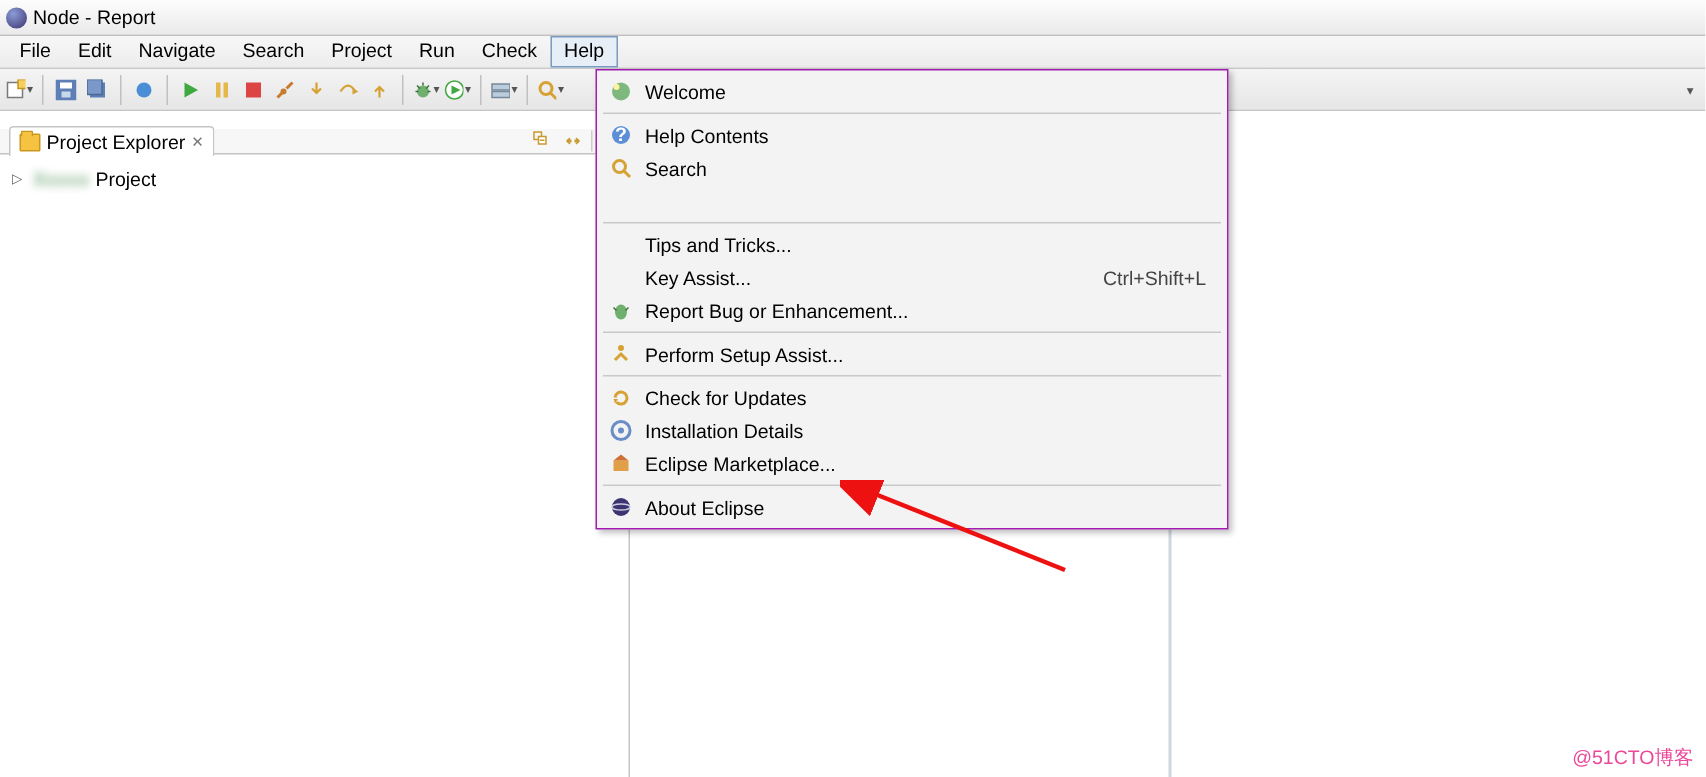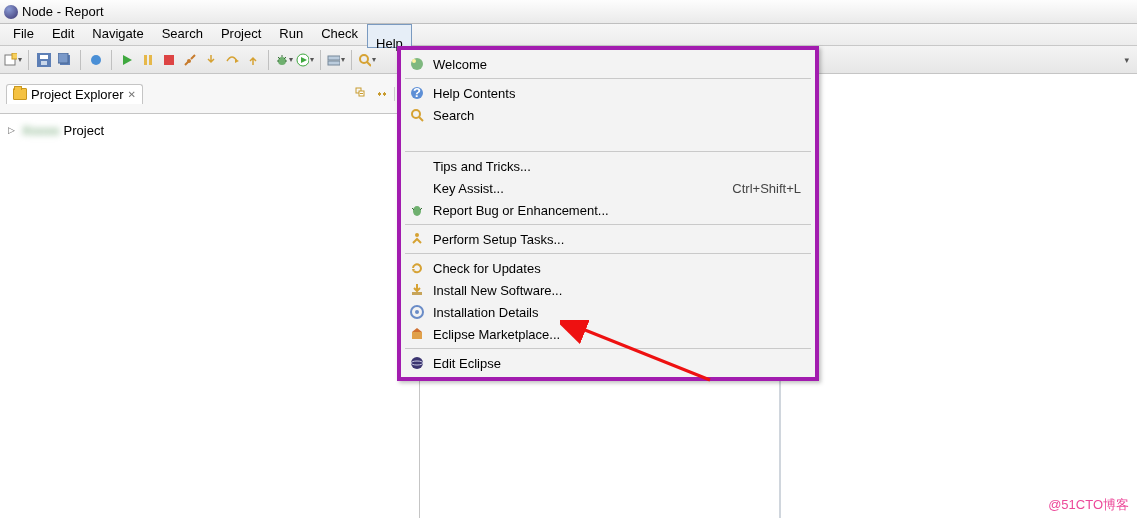--- a/index.html
+++ b/index.html
@@ -1,38 +1,38 @@
 <!DOCTYPE html>
 <html><head>
 <meta charset="utf-8">
 <style>
 * { box-sizing: border-box; margin: 0; padding: 0; font-family: "Segoe UI", Tahoma, sans-serif; font-size: 13px; }
 body { background: #fff; width: 1137px; height: 518px; overflow: hidden; position: relative; }
 .titlebar { height: 24px; background: linear-gradient(#fdfdfd,#eaeaea); border-bottom: 1px solid #bfbfbf; display: flex; align-items: center; padding-left: 4px; gap: 4px; }
 .titlebar .eclipse-ball { width:14px;height:14px;border-radius:50%;background:radial-gradient(circle at 35% 30%,#8a9bd4,#3b3470);} 
 .menubar { height: 22px; background: linear-gradient(#f7f7f7,#ececec); border-bottom:1px solid #c8c8c8; display:flex; padding-left:4px;}
 .menubar-item { padding: 2px 9px; cursor:default; }
-.menubar-item.open { border:1px solid #7a9ac0; background:#e6eef7; padding:11px 8px;}
+.menubar-item.open { border:1px solid #7a9ac0; background:#e6eef7; padding:1px 8px;}
 .toolbar { height: 28px; background: linear-gradient(#f4f4f4,#e6e6e6); border-bottom:1px solid #c5c5c5; display:flex; align-items:center; padding-left:4px; gap:3px;}
 .tb-sep { width:1px;height:20px;background:#c0c0c0;margin:0 3px;}
 .tb-btn { width:18px;height:18px;display:flex;align-items:center;justify-content:center;border-radius:2px;}
 .tb-dd::after { content:"▾"; font-size:8px; margin-left:1px; color:#555;}
 .workspace { display:flex; height: calc(518px - 24px - 22px - 28px);}
 .explorer { width: 420px; border-right: 1px solid #c5c5c5; background:#fff; position:relative; }
-.view-tab { display:flex; align-items:center; height:40px; padding-left:6px; border-bottom:1px solid #c5c5c5; background:#f7f7f7;}
+.view-tab { display:flex; align-items:center; height:17px; padding-left:6px; border-bottom:1px solid #c5c5c5; background:#f7f7f7;margin-top:12px;}
 .view-tab .label-area { display:flex; align-items:center; gap:4px; background:#fff; border:1px solid #c5c5c5; border-bottom:none; padding:2px 6px; border-radius:3px 3px 0 0;}
 .view-tab .spacer { flex:1;}
 .view-tab .view-btn { width:16px;height:16px;margin-left:4px;display:flex;align-items:center;justify-content:center;}
 .tree { padding:6px 8px;}
 .tree-row { display:flex; align-items:center; gap:4px; height:20px;}
 .tree-row .twisty { font-size:9px; color:#6b6b6b; width:10px;}
 .tree-row .blur { filter: blur(3px); color:#8bb68e; font-weight:bold;}
 .editor { flex:1; background:#fff; position:relative;}
 .editor-split { position:absolute; left:50%; top:0; width:2px; height:100%; background:#d0d6dd;}
-.help-menu { position:absolute; left:397px; top:46px; width:422px; background:#f3f3f3; border:4px solid #a21caf; box-shadow:2px 2px 4px rgba(0,0,0,.25); padding:3px 2px; z-index:10;}
+.help-menu { position:absolute; left:397px; top:46px; width:422px; background:#f3f3f3; border:1px solid #a21caf; box-shadow:2px 2px 4px rgba(0,0,0,.25); padding:3px 2px; z-index:10;}
 .hm-item { display:flex; align-items:center; height:22px; padding-left:6px; gap:8px; cursor:default;}
 .hm-item .ic { width:16px; height:16px; display:flex;align-items:center;justify-content:center;}
 .hm-item .lbl { flex:1; }
 .hm-item .accel { color:#444; padding-right:12px;}
 .hm-sep { height:1px; background:#c9c9c9; margin:3px 2px;}
 .arrow { position:absolute; left:560px; top:320px; z-index:20; pointer-events:none;}
 .watermark { position:absolute; right:8px; bottom:4px; color:#ec4899; font-size:13px;}
 .folder-icon { width:14px;height:12px;background:#f5c242;border:1px solid #c9971e;border-radius:1px;position:relative;}
 .folder-icon::before{content:"";position:absolute;top:-3px;left:0;width:6px;height:3px;background:#f5c242;border:1px solid #c9971e;border-bottom:none;border-radius:1px 1px 0 0;}
 .x-close{font-size:10px;color:#777;}
@@ -252,44 +252,35 @@
       <span class="lbl">Report Bug or Enhancement...</span>
     </div>
     <div class="hm-sep"></div>
     <div class="hm-item">
       <span class="ic">
         <svg width="16" height="16">
           <path d="M4 12 l4-4 4 4" stroke="#d6a233" fill="none" stroke-width="2"></path>
           <circle cx="8" cy="4" r="2" fill="#d6a233"></circle>
         </svg>
       </span>
-      <span class="lbl">Perform Setup Tasks...</span>
+      <span class="lbl">Perform Setup Assist...</span>
     </div>
     <div class="hm-sep"></div>
     <div class="hm-item">
       <span class="ic">
         <svg width="16" height="16">
           <path d="M4 8 a4 4 0 1 1 1 3" stroke="#d6a233" fill="none" stroke-width="2"></path>
           <polygon points="3,9 6,9 4,12" fill="#d6a233"></polygon>
         </svg>
       </span>
       <span class="lbl">Check for Updates</span>
     </div>
     <div class="hm-item">
       <span class="ic">
         <svg width="16" height="16">
-          <rect x="3" y="10" width="10" height="3" fill="#c7a45a"></rect>
-          <path d="M8 2 v6 M5 6 l3 3 3-3" stroke="#d6a233" stroke-width="2" fill="none"></path>
-        </svg>
-      </span>
-      <span class="lbl">Install New Software...</span>
-    </div>
-    <div class="hm-item">
-      <span class="ic">
-        <svg width="16" height="16">
           <circle cx="8" cy="8" r="6" fill="none" stroke="#6a8cc7" stroke-width="2"></circle>
           <circle cx="8" cy="8" r="2" fill="#6a8cc7"></circle>
         </svg>
       </span>
       <span class="lbl">Installation Details</span>
     </div>
     <div class="hm-item">
       <span class="ic">
         <svg width="16" height="16">
           <rect x="3" y="6" width="10" height="7" fill="#e0a04a"></rect>
@@ -299,21 +290,21 @@
       <span class="lbl">Eclipse Marketplace...</span>
     </div>
     <div class="hm-sep"></div>
     <div class="hm-item">
       <span class="ic">
         <svg width="16" height="16">
           <circle cx="8" cy="8" r="6" fill="#3b3470"></circle>
           <ellipse cx="8" cy="8" rx="6" ry="2" fill="none" stroke="#c9c9e0"></ellipse>
         </svg>
       </span>
-      <span class="lbl">Edit Eclipse</span>
+      <span class="lbl">About Eclipse</span>
     </div>
   </div>
 
 <svg class="arrow" width="160" height="70">
   <defs>
       <marker id="ah" markerWidth="12" markerHeight="10" refX="2" refY="5" orient="auto">
         <polygon points="0,0 12,5 0,10" fill="#e11"></polygon>
       </marker>
     </defs>
   <line x1="150" y1="60" x2="20" y2="8" stroke="#e11" stroke-width="3" marker-end="url(#ah)"></line>

